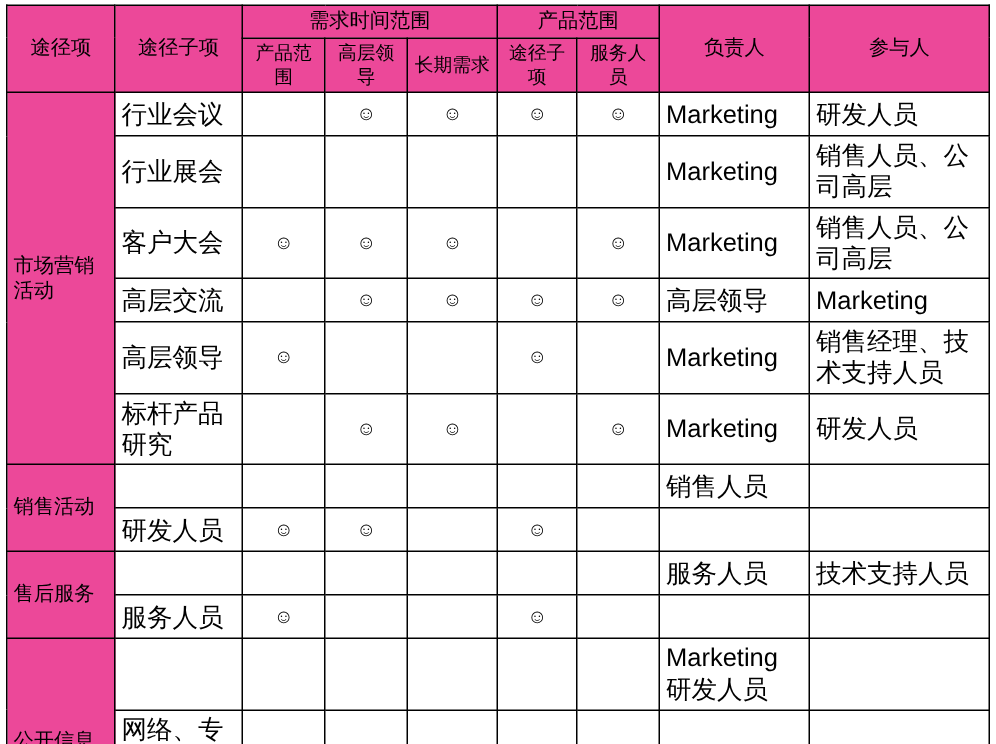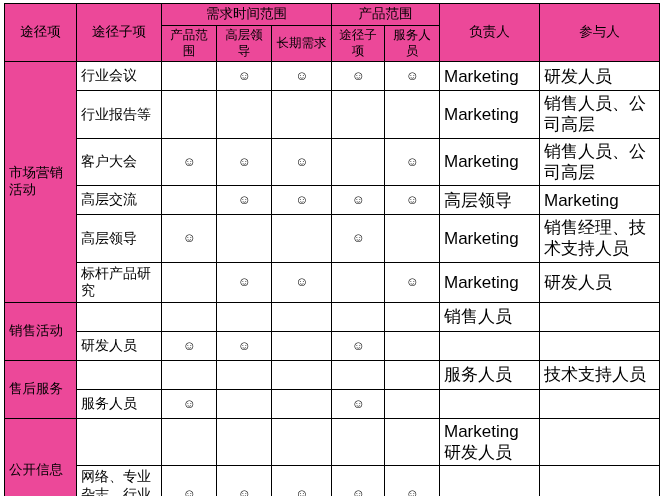--- a/index.html
+++ b/index.html
@@ -43,21 +43,21 @@
   }
   td.cat {
     background: #ec4899;
     text-align: left;
     font-weight: bold;
     font-size: 13.5px;
     vertical-align: middle;
   }
   td.sub {
     text-align: left;
-    font-size: 14px;
+    font-size: 17px;
     vertical-align: bottom;
   }
   td.mark {
     text-align: center;
     vertical-align: bottom;
     font-size: 13px;
   }
   td.owner, td.part {
     text-align: left;
     font-size: 17px;
@@ -116,21 +116,21 @@
           <td class="sub">行业会议</td>
           <td class="mark"></td>
           <td class="mark"><span class="smiley">☺</span></td>
           <td class="mark"><span class="smiley">☺</span></td>
           <td class="mark"><span class="smiley">☺</span></td>
           <td class="mark"><span class="smiley">☺</span></td>
           <td class="owner latin">Marketing</td>
           <td class="part">研发人员</td>
         </tr>
         <tr style="height: 38px;">
-          <td class="sub">行业报告等</td>
+          <td class="sub">行业展会</td>
           <td class="mark"></td>
           <td class="mark"></td>
           <td class="mark"></td>
           <td class="mark"></td>
           <td class="mark"></td>
           <td class="owner latin">Marketing</td>
           <td class="part">销售人员、公司高层</td>
         </tr>
         <tr style="height: 38px;">
           <td class="sub">客户大会</td>

